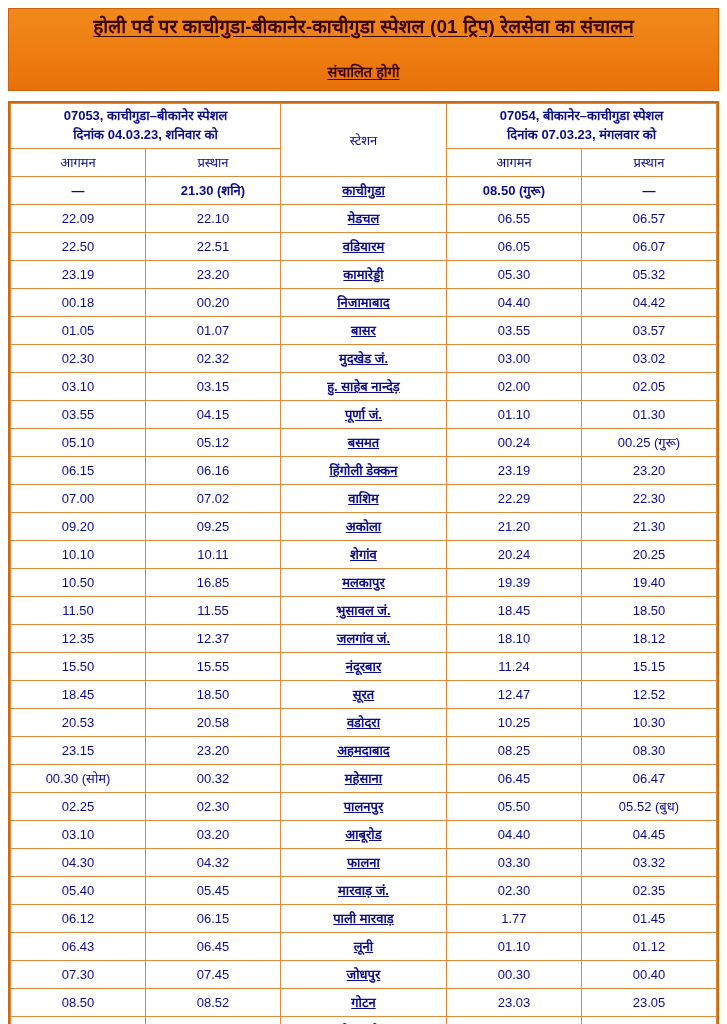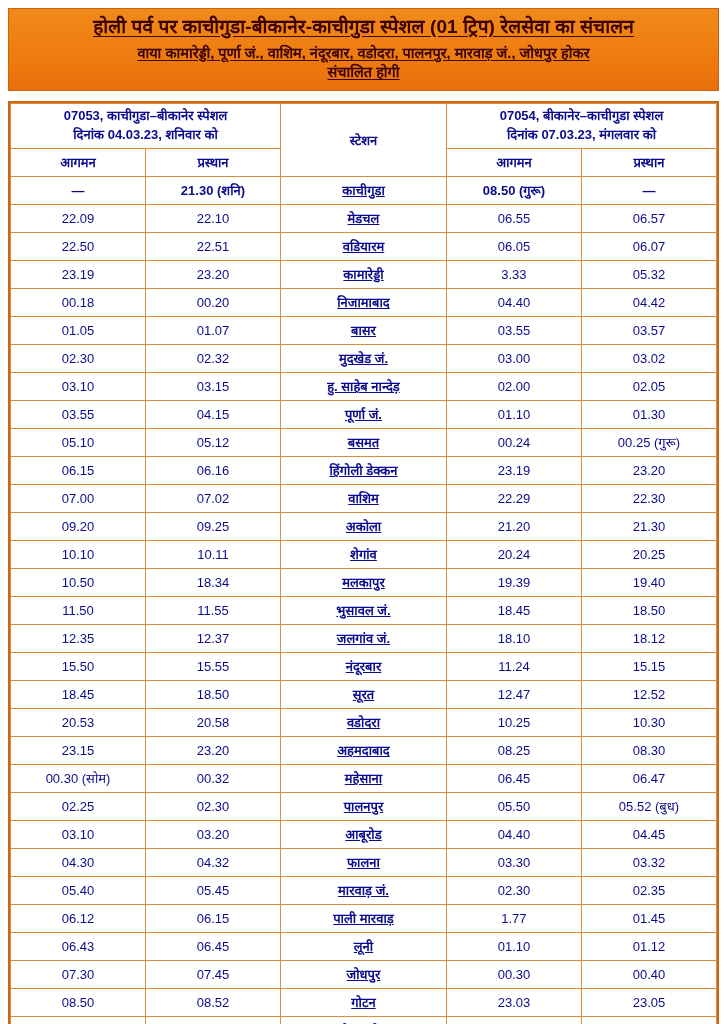--- a/index.html
+++ b/index.html
@@ -66,25 +66,25 @@
     height: 21px;
   }
   .hdr-train {
     font-size: 14px;
     font-weight: bold;
     line-height: 1.45;
     padding: 5px 4px 6px 4px;
   }
   .hdr-station {
     font-size: 15px;
-    font-weight: bold;
+    font-weight: normal;
   }
   .sub-hdr td {
     font-size: 13.5px;
-    font-weight: bold;
+    font-weight: normal;
     padding: 3px 2px 4px 2px;
   }
   td.station {
     font-size: 14px;
     font-weight: bold;
     color: #0b0b8f;
     text-decoration: underline;
   }
   tr.first-row td, tr.last-row td {
     font-weight: bold;
@@ -94,21 +94,21 @@
   .col-s { width: 150px; }
 </style>
 </head>
 <body>
 
 <div class="page">
 
   <div class="banner">
     <div class="banner-title">होली पर्व पर काचीगुडा-बीकानेर-काचीगुडा स्पेशल (01 ट्रिप) रेलसेवा का संचालन</div>
     <div class="banner-sub">
-      <span class="u">वाया कामारेड्डी, पूर्णा जं., वाशिम, नंदूरबार, वडोदरा, पालनपुर, मारवाड़ जं., जोधपुर  होकर</span><br>
+      <br>
       <span class="u">संचालित होगी</span>
     </div>
   </div>
 
   <div class="tbl-wrap">
     <table class="sched">
       <colgroup>
         <col class="col-a">
           <col class="col-b">
           <col class="col-s">
@@ -153,21 +153,21 @@
             <td>22.50</td>
             <td>22.51</td>
             <td class="station">वडियारम</td>
             <td>06.05</td>
             <td>06.07</td>
           </tr>
           <tr>
             <td>23.19</td>
             <td>23.20</td>
             <td class="station">कामारेड्डी</td>
-            <td>3.33</td>
+            <td>05.30</td>
             <td>05.32</td>
           </tr>
           <tr>
             <td>00.18</td>
             <td>00.20</td>
             <td class="station">निजामाबाद</td>
             <td>04.40</td>
             <td>04.42</td>
           </tr>
           <tr>
@@ -228,21 +228,21 @@
           </tr>
           <tr>
             <td>10.10</td>
             <td>10.11</td>
             <td class="station">शेगांव</td>
             <td>20.24</td>
             <td>20.25</td>
           </tr>
           <tr>
             <td>10.50</td>
-            <td>18.34</td>
+            <td>16.85</td>
             <td class="station">मलकापुर</td>
             <td>19.39</td>
             <td>19.40</td>
           </tr>
           <tr>
             <td>11.50</td>
             <td>11.55</td>
             <td class="station">भुसावल जं.</td>
             <td>18.45</td>
             <td>18.50</td>

